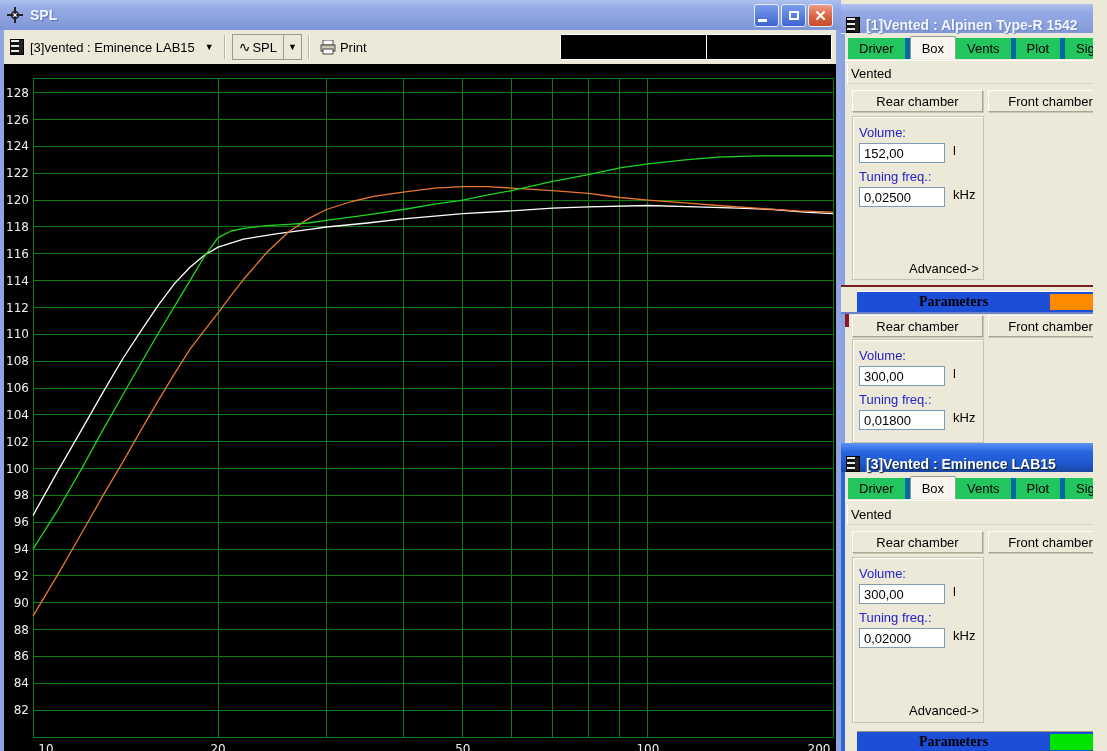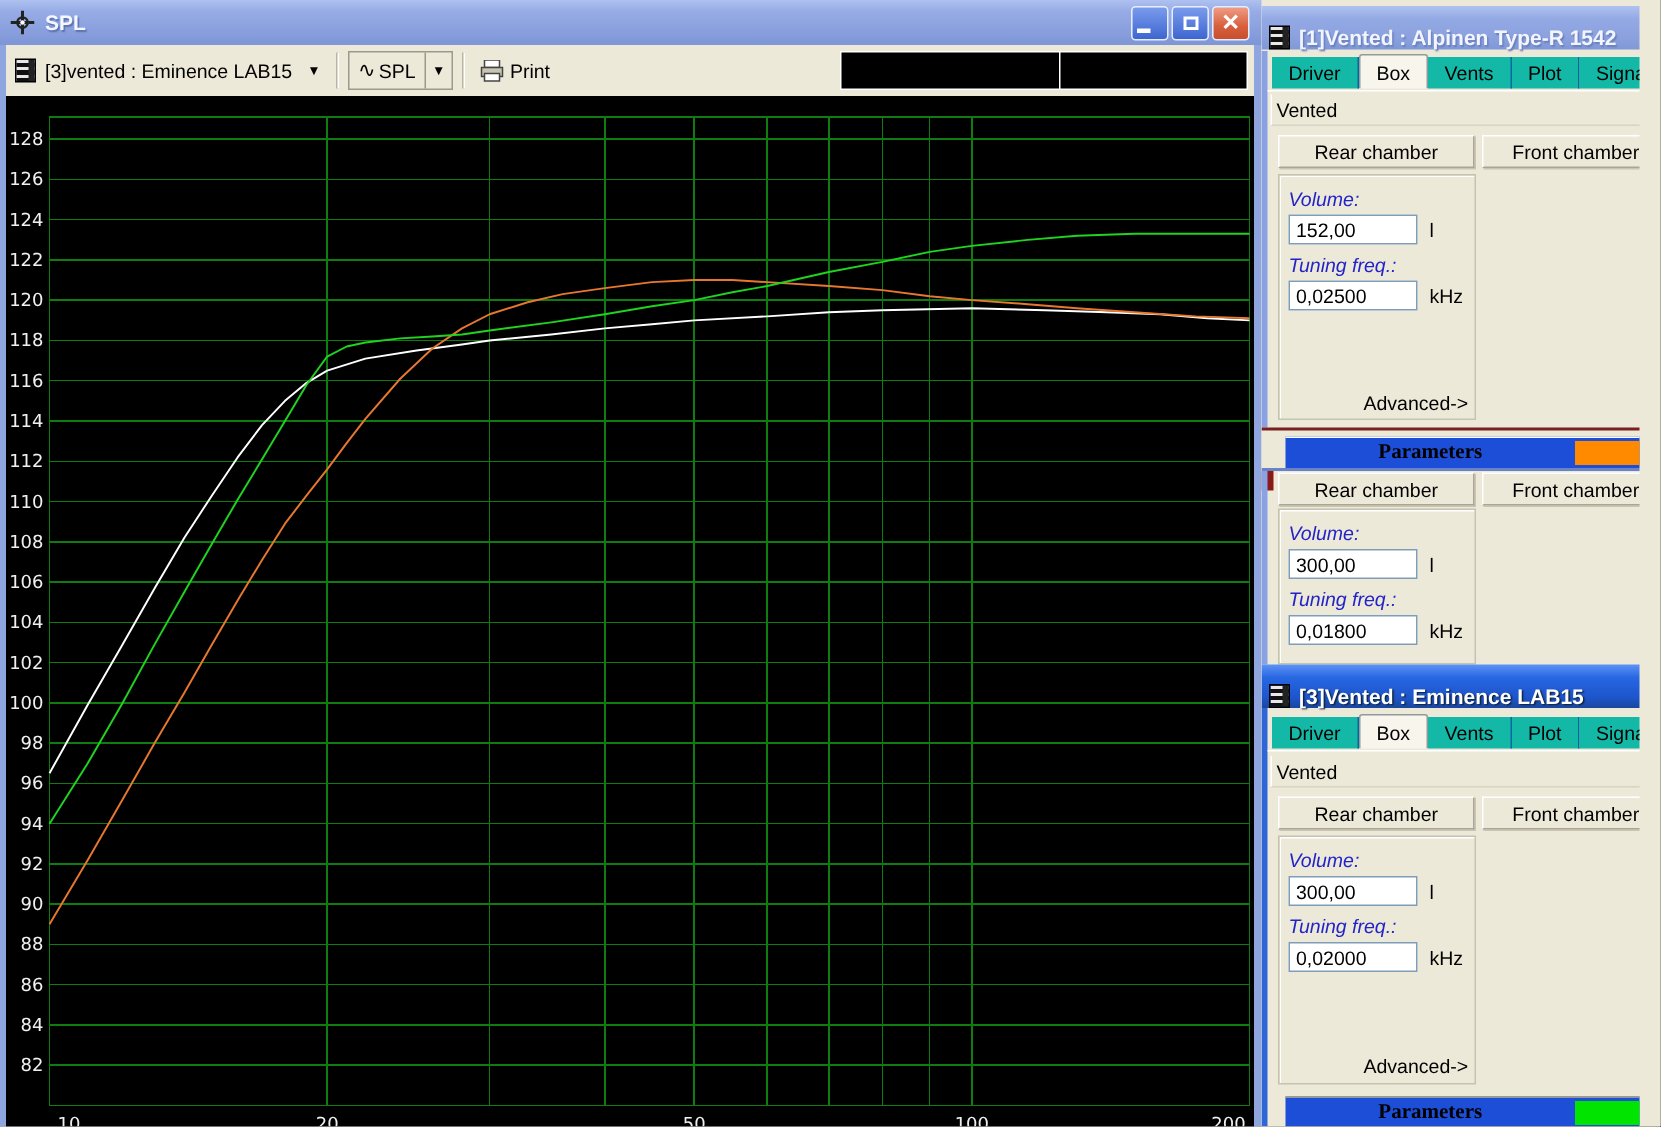--- a/index.html
+++ b/index.html
@@ -45,33 +45,33 @@
   
   .side{position:absolute;left:841px;top:0;width:266px;height:751px;background:#ECE9D8;overflow:hidden;}
   .ptitle{position:absolute;left:0;width:266px;height:29px;display:flex;align-items:flex-end;
     padding-left:5px;box-sizing:border-box;gap:6px;}
   .ptitle .txt{font-weight:bold;font-size:14px;}
   .ptitle-inactive{background:linear-gradient(180deg,#B0C2F0 0%,#93A9E4 30%,#8CA2DF 70%,#8098D8 100%);}
   .ptitle-inactive .txt{color:#F2F5FD;text-shadow:1px 1px 1px #6B80BE;}
   .ptitle-active{background:linear-gradient(180deg,#5E93F5 0%,#2767E2 30%,#1D55CC 75%,#1A479F 100%);}
   .ptitle-active .txt{color:#fff;text-shadow:1px 1px 1px #123;}
   .tabs-row{position:absolute;left:4px;width:262px;height:24px;display:flex;align-items:flex-end;padding-left:3px;}
-  .tab{padding:3px 11px 2px 11px;border-right:1px solid #0369a1;color:#000;background:#14b8a6;height:16px;}
+  .tab{padding:3px 11px 2px 11px;border-right:5px solid #0369a1;color:#000;background:#22c55e;height:16px;}
   .tab.active{background:#F7F5EC;border:1px solid #919B9C;border-bottom:none;border-radius:2px 2px 0 0;
     padding-top:4px;margin-top:-2px;font-size:13px;}
   .tabpage-edge{position:absolute;left:4px;width:262px;border-top:1px solid #fff;}
   .vented-row{position:absolute;left:6px;width:258px;height:20px;border-left:1px solid #fff;
     padding-left:3px;display:flex;align-items:center;border-bottom:1px solid #D8D4C4;}
   .chamber-btn{position:absolute;height:22px;background:#ECE9D8;border:1px solid #A9A695;
     border-top-color:#FFFFFF;border-left-color:#FFFFFF;box-sizing:border-box;
     display:flex;align-items:center;justify-content:center;font-size:13px;box-shadow:1px 1px 0 #C9C5B2;}
   .groupbox{position:absolute;left:11px;width:132px;border:1px solid #C6C2B0;
     box-shadow:inset 1px 1px 0 #FFFFFF;box-sizing:border-box;padding:8px 0 0 6px;}
-  .blbl{color:#2323C8;margin-bottom:3px;font-style:italic;}
-  .field-row{display:flex;align-items:flex-end;gap:8px;margin-bottom:6px;}
+  .blbl{color:#2323C8;margin-bottom:3px;}
+  .field-row{display:flex;align-items:flex-start;gap:8px;margin-bottom:6px;}
   .txt-input{width:80px;height:18px;border:1px solid #7F9DB9;background:#fff;font:13px "Liberation Sans",sans-serif;
     padding:0 0 0 4px;}
   .unit{font-size:13px;color:#000;padding-bottom:2px;}
   .advanced{position:absolute;left:56px;cursor:default;}
   .params-bar{position:absolute;left:16px;width:266px;height:20px;background:#1d4ed8;
     border-top:1px solid #fff;}
   .params-bar .cap{position:absolute;left:0;top:2px;width:193px;text-align:center;
     font-weight:bold;font-family:"Liberation Serif",serif;font-size:14px;}
   .swatch{position:absolute;left:193px;top:2px;width:73px;height:16px;}
   .maroon-line{position:absolute;left:0;width:266px;height:2px;background:#7A2020;}

